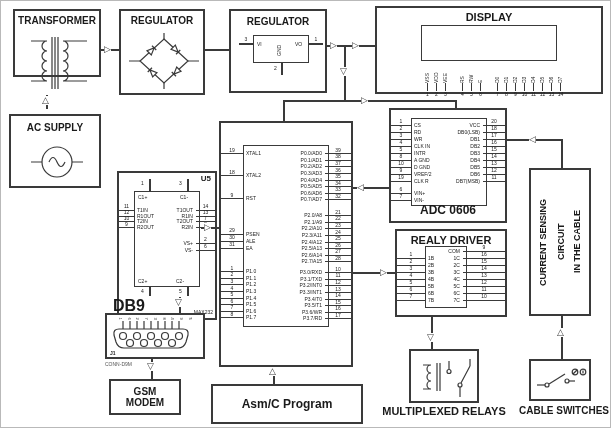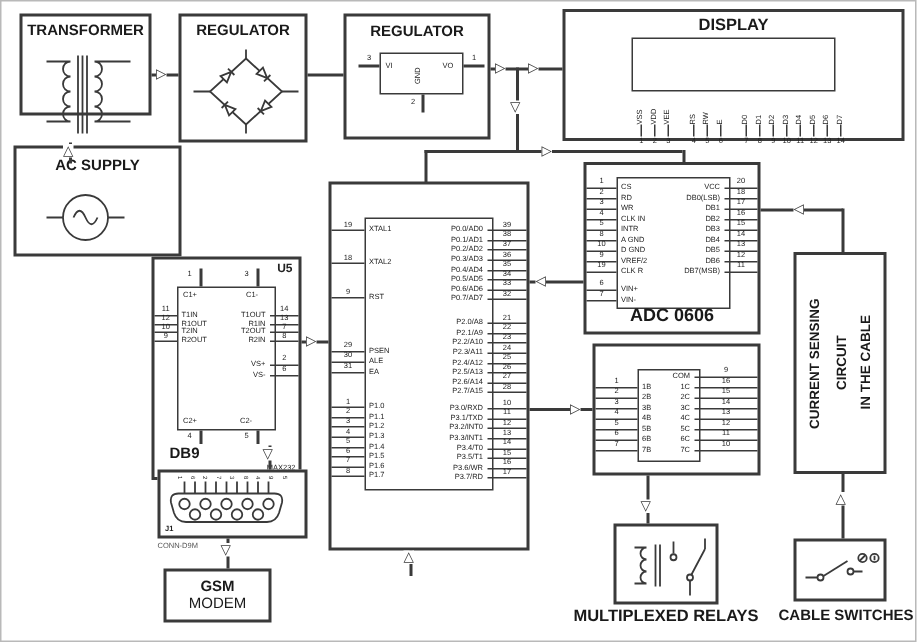--- a/index.html
+++ b/index.html
@@ -175,30 +175,30 @@
 
           <div class="lcd-pin">
             <span class="lcd-label">D7</span>
             <span class="lcd-line"></span>
             <span class="lcd-num">14</span>
           </div>
         </div>
     </div>
   </div>
 
-  <div class="blk" style="left:8px;top:96px;width:112px;height:74px">
+  <div class="blk" style="left:8px;top:113px;width:92px;height:74px">
     <div class="title" style="top:6px;font-size:10px">AC SUPPLY</div>
     <svg style="left:14px;top:24px" width="64" height="44" viewBox="0 0 64 44">
       <circle cx="32" cy="22" r="15"></circle>
       <path d="M24,22 q4,-9 8,0 q4,9 8,0"></path>
       <path d="M6,22 H17 M47,22 H58"></path>
     </svg>
   </div>
 
-  <div class="blk" style="left:100px;top:170px;width:100px;height:149px">
+  <div class="blk" style="left:116px;top:170px;width:100px;height:149px">
     <span class="tag" style="right:4px;top:3px;font-size:8px;font-weight:bold">U5</span>
     <div class="inner" style="left:15px;top:18px;width:66px;height:96px"></div>
     <div class="wire v" style="left:30px;top:6px;height:12px"></div>
     <div class="wire v" style="left:68px;top:6px;height:12px"></div>
     <span class="tag" style="left:22px;top:7px">1</span>
     <span class="tag" style="left:60px;top:7px">3</span>
     <span class="tag" style="left:19px;top:21px">C1+</span>
     <span class="tag" style="left:61px;top:21px">C1-</span>
     <div class="wire v" style="left:30px;top:114px;height:9px"></div>
     <div class="wire v" style="left:68px;top:114px;height:9px"></div>
@@ -268,21 +268,21 @@
         </div>
 
         <div class="pin-row">
           <span class="pin-num">6</span>
           <span class="pin-stub"></span>
           <span class="pin-label">VS-</span>
         </div>
       </div>
   </div>
 
-  <div class="label-below" style="left:112px;top:296px;font-size:10px">DB9</div>
+  <div class="label-below" style="left:112px;top:296px;font-size:16px">DB9</div>
   <div class="blk" style="left:104px;top:312px;width:100px;height:46px">
     <div style="position:absolute;left:12px;top:1px;width:72px;display:flex;justify-content:space-between">
 
     <span style="font-size:4px;line-height:5px;transform:rotate(90deg)">1</span>
         <span style="font-size:4px;line-height:5px;transform:rotate(90deg)">6</span>
         <span style="font-size:4px;line-height:5px;transform:rotate(90deg)">2</span>
         <span style="font-size:4px;line-height:5px;transform:rotate(90deg)">7</span>
         <span style="font-size:4px;line-height:5px;transform:rotate(90deg)">3</span>
         <span style="font-size:4px;line-height:5px;transform:rotate(90deg)">8</span>
         <span style="font-size:4px;line-height:5px;transform:rotate(90deg)">4</span>
@@ -301,21 +301,21 @@
         <circle class="fw" cx="37" cy="28" r="3.5"></circle>
         <circle class="fw" cx="51" cy="28" r="3.5"></circle>
         <circle class="fw" cx="65" cy="28" r="3.5"></circle>
     </svg>
     <span class="tag" style="left:3px;bottom:1px;font-weight:bold">J1</span>
   </div>
   <span class="tag" style="left:104px;top:360px;color:#555">CONN-D9M</span>
 
   <div class="blk" style="left:108px;top:378px;width:72px;height:36px;display:flex;flex-direction:column;align-items:center;justify-content:center">
     <span style="font-size:10px;font-weight:bold">GSM</span>
-    <span style="font-size:10px;font-weight:normal">MODEM</span>
+    <span style="font-size:10px;font-weight:bold">MODEM</span>
   </div>
 
   <div class="blk" style="left:218px;top:120px;width:134px;height:246px">
     <div class="inner" style="left:22px;top:22px;width:86px;height:182px"></div>
     <div class="pin-col l" style="left:0;top:19px;width:80px;--rh:22px">
 
         <div class="pin-row">
           <span class="pin-num">19</span>
           <span class="pin-stub"></span>
           <span class="pin-label">XTAL1</span>
@@ -684,20 +684,21 @@
 
         <div class="pin-row">
           <span class="pin-num">11</span>
           <span class="pin-stub"></span>
           <span class="pin-label">DB7(MSB)</span>
         </div>
       </div>
   </div>
 
   <div class="blk" style="left:394px;top:228px;width:112px;height:88px">
+    <div class="title" style="top:3px;font-size:11px">REALY DRIVER</div>
     <div class="inner" style="left:28px;top:15px;width:42px;height:62px"></div>
     <div class="pin-col l" style="left:0;top:23px;width:60px;--rh:7px;--stub:28px;--lbl:31px">
 
         <div class="pin-row">
           <span class="pin-num">1</span>
           <span class="pin-stub"></span>
           <span class="pin-label">1B</span>
         </div>
 
         <div class="pin-row">
@@ -814,20 +815,23 @@
     </svg>
   </div>
   <div class="label-below" style="left:518px;top:404px;width:88px;font-size:10px">CABLE SWITCHES</div>
 
   <div class="blk" style="left:528px;top:167px;width:62px;height:148px">
     <span class="vtext" style="position:absolute;left:7px;top:0;height:100%;font-size:9px">CURRENT SENSING</span>
     <span class="vtext" style="position:absolute;left:25px;top:0;height:100%;font-size:9px">CIRCUIT</span>
     <span class="vtext" style="position:absolute;left:41px;top:0;height:100%;font-size:9px">IN THE CABLE</span>
   </div>
 
+  <div class="blk" style="left:210px;top:383px;width:152px;height:40px;display:flex;align-items:center;justify-content:center">
+    <span style="font-size:12px;font-weight:bold">Asm/C Program</span>
+  </div>
 
   <div class="wire v" style="left:45px;top:94px;height:14px"></div>
   <div class="wire h" style="left:100px;top:48px;width:18px"></div>
   <div class="wire h" style="left:204px;top:48px;width:24px"></div>
   <div class="wire h" style="left:326px;top:44px;width:48px"></div>
   <div class="wire v" style="left:343px;top:44px;height:56px"></div>
   <div class="wire h" style="left:282px;top:99px;width:172px"></div>
   <div class="wire v" style="left:282px;top:99px;height:22px"></div>
   <div class="wire v" style="left:454px;top:99px;height:9px"></div>
   <div class="wire h" style="left:200px;top:226px;width:18px"></div>

